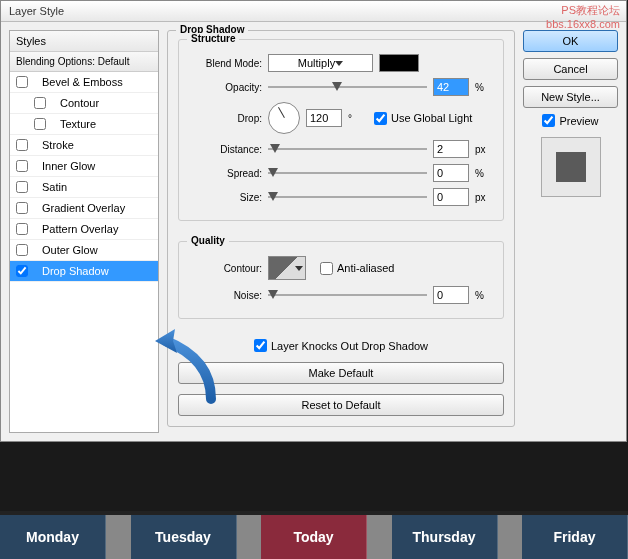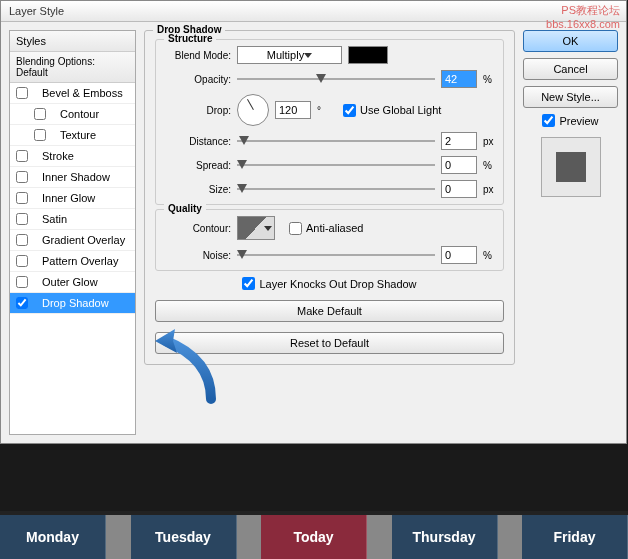--- a/index.html
+++ b/index.html
@@ -1,31 +1,31 @@
 <!DOCTYPE html>
 <html><head>
 <meta charset="utf-8">
 <style>
 * { box-sizing: border-box; margin: 0; padding: 0; font-family: Tahoma, sans-serif; font-size: 11px; }
 body { background: #1a1a1a; width: 628px; height: 559px; overflow: hidden; }
 .window { background: #f0f0f0; border: 1px solid #888; width: 627px; position: relative; }
 .titlebar { background: linear-gradient(#fff, #e8e8e8); border-bottom: 1px solid #bbb; padding: 4px 8px; font-size: 11px; color: #333; position: relative; }
 .watermark { position: absolute; right: 6px; top: 2px; font-size: 10px; color: #d66; text-align: right; }
 .body { display: flex; padding: 8px; gap: 8px; }
-.styles-panel { width: 127px; border: 1px solid #aaa; background: #fff; }
+.styles-panel { width: 150px; border: 1px solid #aaa; background: #fff; }
 .styles-header { background: linear-gradient(#f8f8f8, #e8e8e8); padding: 4px 6px; border-bottom: 1px solid #ccc; }
 .styles-sub { background: linear-gradient(#f8f8f8, #e8e8e8); padding: 4px 6px; border-bottom: 1px solid #ccc; font-size: 10px; }
 .style-item { padding: 4px 6px; border-bottom: 1px solid #eee; display: flex; align-items: center; gap: 14px; cursor: pointer; }
 .style-item.indent { padding-left: 24px; }
 .style-item.selected { background: #3399ff; color: #fff; }
 .style-item input[type=checkbox] { width: 12px; height: 12px; }
 .center { flex: 1; }
 .fieldset { border: 1px solid #bbb; border-radius: 3px; margin-bottom: 6px; padding: 8px 10px 10px; position: relative; }
 .fieldset-label { position: absolute; top: -7px; left: 8px; background: #f0f0f0; padding: 0 4px; font-weight: bold; font-size: 10px; }
-.sub-fieldset { border: 1px solid #ccc; border-radius: 3px; position: relative; margin-bottom: 4px; }
+.sub-fieldset { border: 1px solid #ccc; border-radius: 3px; padding: 8px; position: relative; margin-bottom: 20px; }
 .sub-label { position: absolute; top: -7px; left: 8px; background: #f0f0f0; padding: 0 4px; font-size: 10px; font-weight: bold; }
 .row { display: flex; align-items: center; margin: 6px 0; gap: 6px; }
 .row-label { width: 75px; text-align: right; font-size: 10px; }
 .dropdown { border: 1px solid #888; background: #fff; padding: 2px 4px; width: 105px; display: flex; justify-content: center; align-items: center; }
 .caret { width: 0; height: 0; border-left: 4px solid transparent; border-right: 4px solid transparent; border-top: 5px solid #333; }
 .color-swatch { width: 40px; height: 18px; background: #000; border: 1px solid #888; }
 .slider-track { flex: 1; height: 14px; position: relative; }
 .slider-track::before { content: ''; position: absolute; left: 0; right: 0; top: 6px; height: 2px; background: #aaa; }
 .slider-thumb { position: absolute; top: 2px; width: 0; height: 0; border-left: 5px solid transparent; border-right: 5px solid transparent; border-top: 9px solid #555; }
 .num-input { width: 36px; border: 1px solid #888; padding: 2px 3px; background: #fff; text-align: left; }
@@ -79,24 +79,20 @@
           <div class="style-item indent">
             <input type="checkbox" style="">
             <span>Texture</span>
           </div>
           <div class="style-item">
             <input type="checkbox" style="">
             <span>Stroke</span>
           </div>
           <div class="style-item">
             <input type="checkbox" style="">
-            <span>Inner Shadow</span>
-          </div>
-          <div class="style-item">
-            <input type="checkbox" style="">
             <span>Inner Glow</span>
           </div>
           <div class="style-item">
             <input type="checkbox" style="">
             <span>Satin</span>
           </div>
           <div class="style-item">
             <input type="checkbox" style="">
             <span>Gradient Overlay</span>
           </div>

